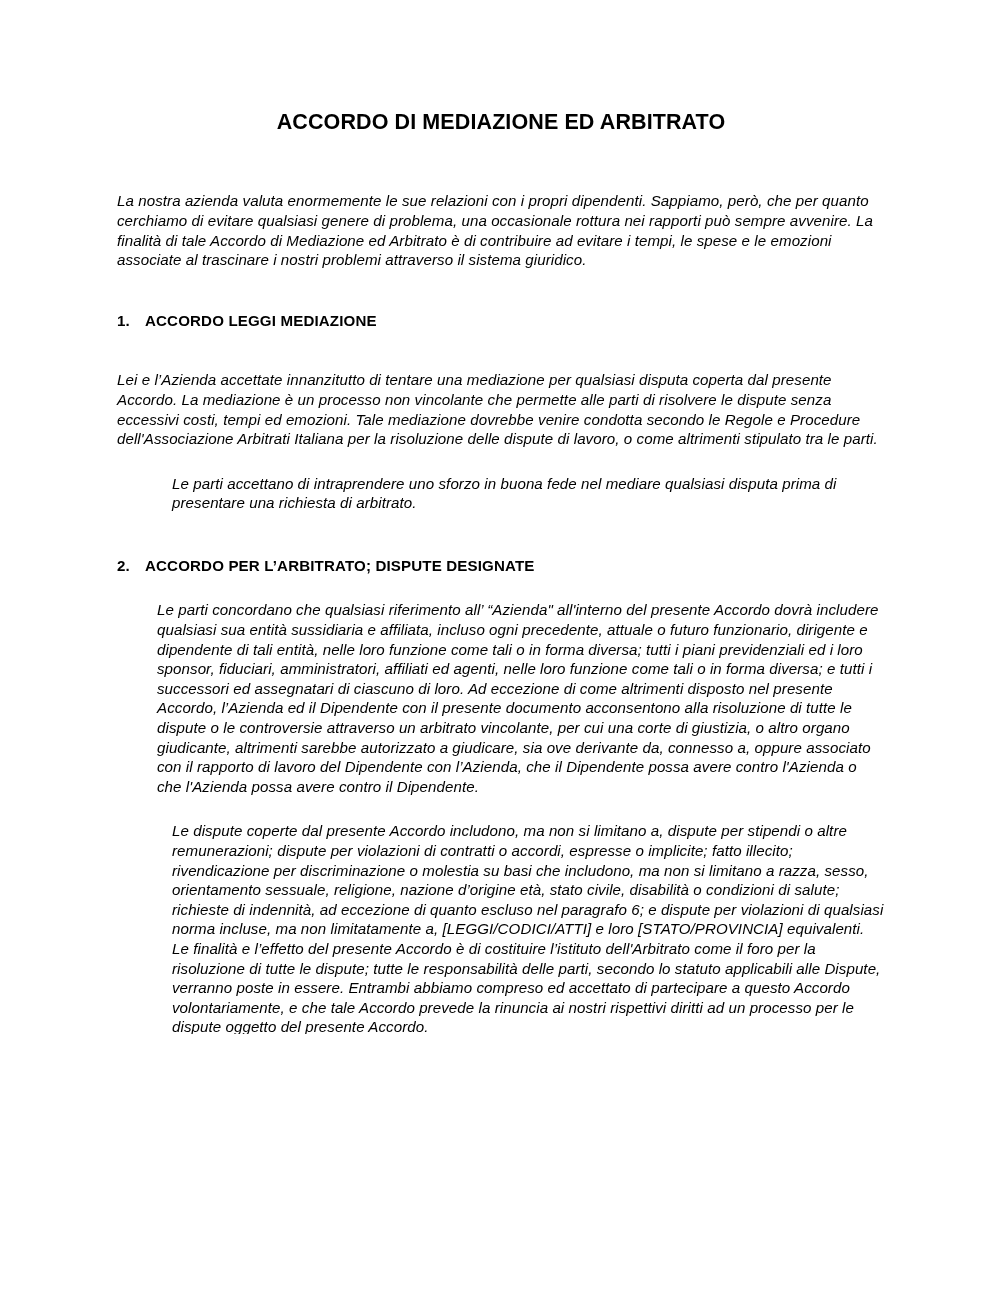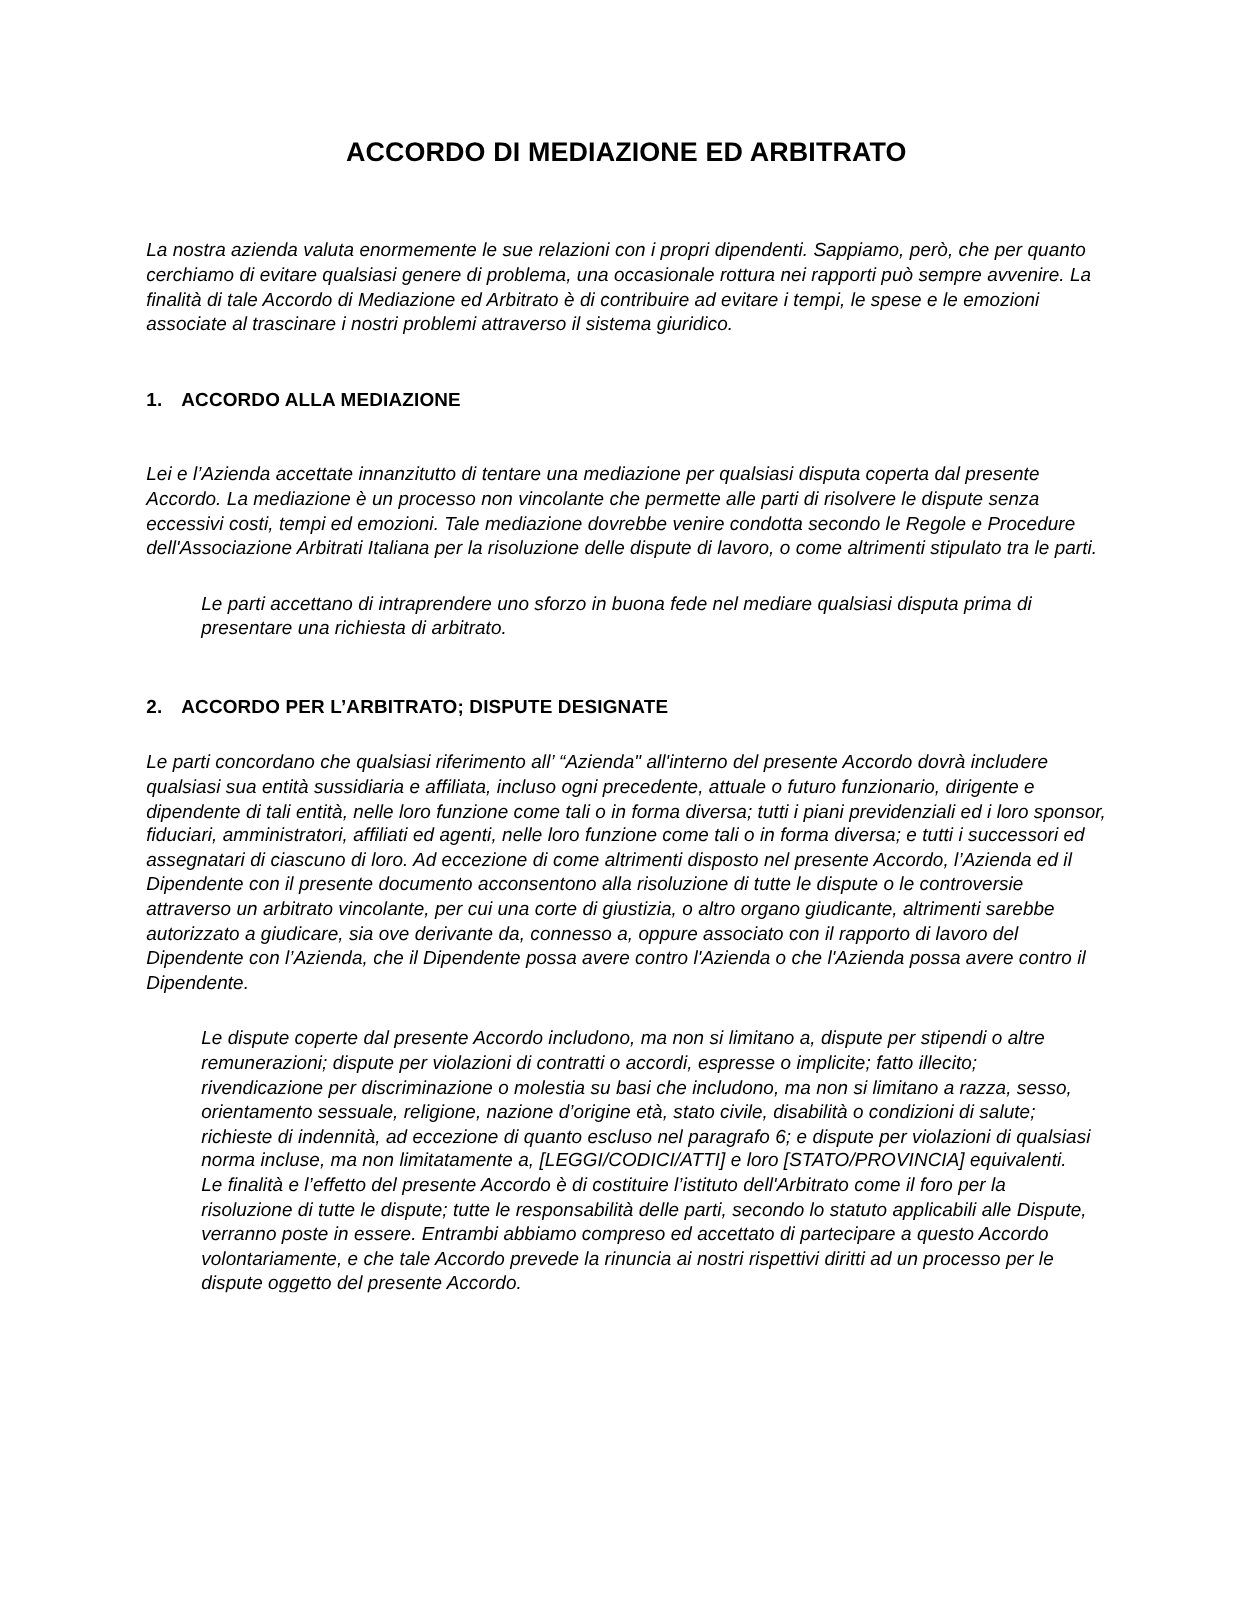--- a/index.html
+++ b/index.html
@@ -57,48 +57,48 @@
   .heading-num {
     width: 28px;
     flex: 0 0 28px;
     font-weight: bold;
   }
   .heading-text {
     flex: 1 1 auto;
     font-weight: bold;
   }
   .indent-par {
-    margin-left: 44px;
+    margin-left: 55px;
     width: 713px;
     font-size: 15.1px;
     line-height: 19.6px;
     letter-spacing: 0.005em;
   }
   .sp-before-h1 { margin-top: 41px; }
   .sp-after-h1  { margin-top: 40px; }
   .sp-indent-1  { margin-top: 25px; }
   .sp-before-h2 { margin-top: 43px; }
-  .sp-after-h2  { margin-top: 25px; }
+  .sp-after-h2  { margin-top: 25px; margin-left: 40px; }
   .sp-indent-2  { margin-top: 25px; }
   .sp-before-h3 { margin-top: 43px; }
   .sp-after-h3  { margin-top: 31px; }
 </style>
 </head>
 <body>
 
 <div class="page">
   <div class="content">
 
     <h1 class="doc-title">ACCORDO DI MEDIAZIONE ED ARBITRATO</h1>
 
     <p class="body-par par-gap-intro">La nostra azienda valuta enormemente le sue relazioni con i propri dipendenti. Sappiamo, però, che per quanto cerchiamo di evitare qualsiasi genere di problema, una occasionale rottura nei rapporti può sempre avvenire. La finalità di tale Accordo di Mediazione ed Arbitrato è di contribuire ad evitare i tempi, le spese e le emozioni associate al trascinare i nostri problemi attraverso il sistema giuridico.</p>
 
     <div class="heading-row sp-before-h1">
       <span class="heading-num">1.</span>
-      <span class="heading-text">ACCORDO ALLA MEDIAZIONE</span>
+      <span class="heading-text">ACCORDO LEGGI MEDIAZIONE</span>
     </div>
 
     <p class="body-par sp-after-h1">Lei e l’Azienda accettate innanzitutto di tentare una mediazione per qualsiasi disputa coperta dal presente Accordo. La mediazione è un processo non vincolante che permette alle parti di risolvere le dispute senza eccessivi costi, tempi ed emozioni. Tale mediazione dovrebbe venire condotta secondo le Regole e Procedure dell'Associazione Arbitrati Italiana per la risoluzione delle dispute di lavoro, o come altrimenti stipulato tra le parti.</p>
 
     <p class="body-par indent-par sp-indent-1">Le parti accettano di intraprendere uno sforzo in buona fede nel mediare qualsiasi disputa prima di presentare una richiesta di arbitrato.</p>
 
     <div class="heading-row sp-before-h2">
       <span class="heading-num">2.</span>
       <span class="heading-text">ACCORDO PER L’ARBITRATO; DISPUTE DESIGNATE</span>
     </div>

